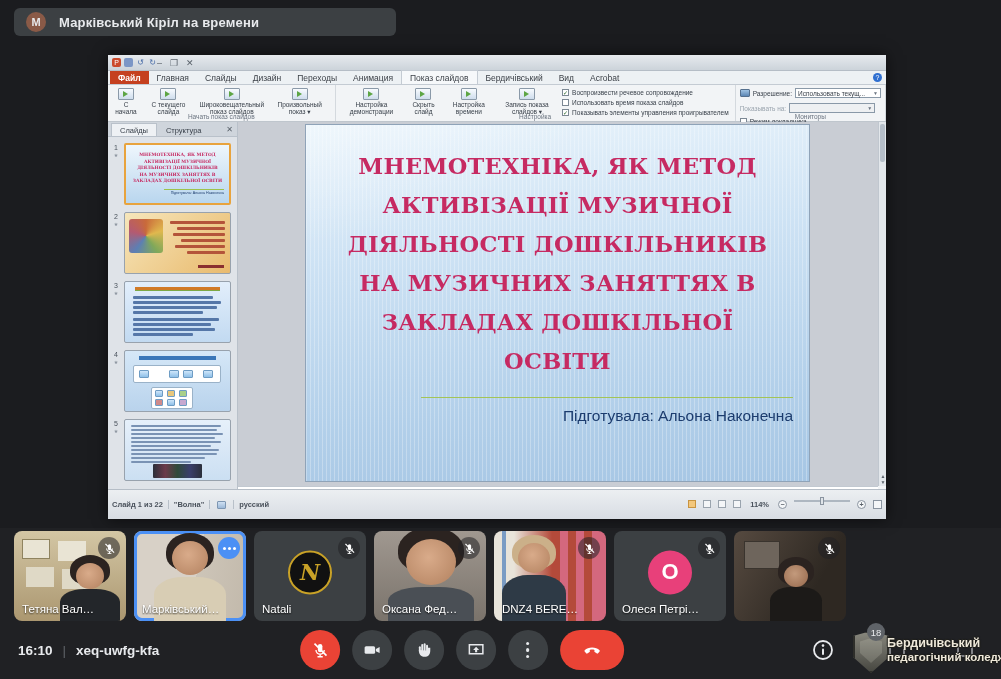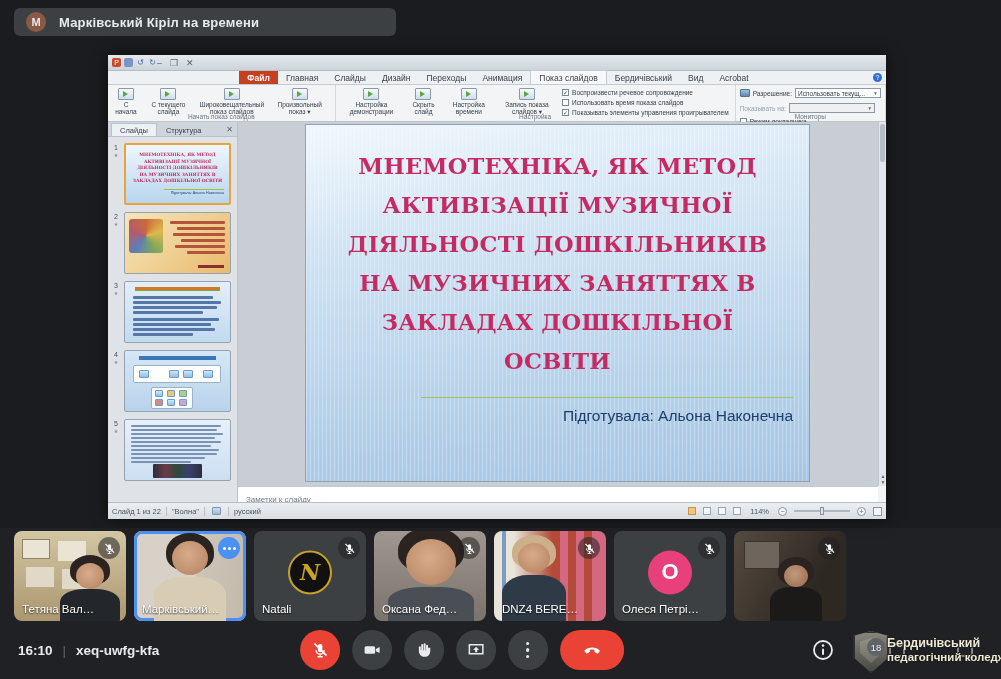--- a/index.html
+++ b/index.html
@@ -28,21 +28,21 @@
   .qat .qi { width:9px; height:9px; border-radius:2px; font-size:7px; line-height:9px;
     text-align:center; color:#fff; }
   .qi.ppt-logo { background:#cb4a2c; }
   .qi.save { background:#7b96c6; }
   .qi.undo,.qi.redo { background:transparent; color:#4b6ea8; font-size:8px; }
   .wtitle { flex:1; text-align:center; font-size:9px; color:#3a3f46; }
   .winbtns { display:flex; gap:8px; padding-right:8px; color:#5a626b; font-size:9px; }
   .winbtns span { line-height:10px; }
 
   .tabsrow { position:absolute; left:0; top:16px; right:0; height:14px; background:#edf1f4;
-    border-bottom:1px solid #c4cbd3; display:flex; align-items:flex-end; padding-left:2px;justify-content:center; }
+    border-bottom:1px solid #c4cbd3; display:flex; align-items:flex-end; padding-left:2px; }
   .rtab { font-size:8.5px; color:#3a3f46; padding:2px 8px 1px; white-space:nowrap; }
   .rtab.file { background:#c5401f; color:#fff; font-weight:bold; }
   .rtab.sel { background:#f6f8fa; border:1px solid #c4cbd3; border-bottom:none; }
   .help-q { position:absolute; right:4px; top:1px; width:9px; height:9px; background:#2f6fd0;
     color:#fff; border-radius:50%; font-size:7px; line-height:9px; text-align:center; }
 
   .ribbon { position:absolute; left:0; top:30px; right:0; height:37px; background:#f2f4f6;
     border-bottom:1px solid #bfc6cd; display:flex; }
   .rgroup { position:relative; height:100%; border-right:1px solid #d4d9de;
     padding:2px 4px 9px; display:flex; align-items:flex-start; gap:2px; }
@@ -134,27 +134,27 @@
   .stitle { position:absolute; left:24px; right:24px; top:22px; text-align:center;
     font-family:"DejaVu Serif", serif; font-weight:bold; font-size:22.5px; line-height:39px;
     color:#c62a62; letter-spacing:.3px; z-index:2; }
   .ssub { position:absolute; left:115px; right:16px; top:272px; border-top:1.5px solid #a4c455;
     padding-top:9px; text-align:right; font-size:15.5px; color:#1c3c6e; z-index:2; }
 
   
   .notes { position:absolute; left:130px; right:8px; bottom:15px; height:18px; background:#fff;
     border-top:1px solid #c2c9d1; display:flex; align-items:flex-end; padding-left:8px; }
   .notes-text { font-size:8px; color:#707a86; }
-  .statusbar { position:absolute; left:0; right:0; bottom:0; height:17px;
+  .statusbar { position:absolute; left:0; right:0; bottom:0; height:30px;
     background:linear-gradient(#eceff2,#d8dde3); border-top:1px solid #b5bdc6;
-    display:flex; align-items:center; font-size:7.5px; color:#4a525c; padding:0 4px; }
+    display:flex; align-items:center; font-size:7.5px; color:#4a525c; padding:0 4px;font-weight:bold; }
   .sdiv { width:1px; height:9px; background:#b8c0c9; margin:0 5px; }
   .spell { width:9px; height:8px; background:linear-gradient(#cfe0f2,#9bb8d8); border:1px solid #7d96b2;
     border-radius:1px; margin:0 2px; }
-  .sright { margin-left:auto; display:flex; align-items:center; gap:7px; }
+  .sright { margin-left:auto; display:flex; align-items:flex-start; gap:7px; }
   .viewbtn { width:8px; height:8px; border:1px solid #9aa4ae; background:#f4f6f8; }
   .viewbtn.on { background:#f3c77c; border-color:#c89440; }
   .zoomtxt { margin:0 2px; }
   .zbtn { width:9px; height:9px; border-radius:50%; border:1px solid #8a94a0; color:#5a626b;
     font-size:7px; line-height:7px; text-align:center; background:#f4f6f8; }
   .ztrack { width:56px; height:2px; background:#aeb7c1; position:relative; }
   .zthumb { position:absolute; left:26px; top:-3px; width:4px; height:8px; background:#dfe4e9;
     border:1px solid #8a94a0; }
   .fitbtn { width:9px; height:9px; border:1px solid #8a94a0; background:#f4f6f8; }
 
@@ -243,21 +243,21 @@
   .rightctl { position:absolute; right:0; bottom:0; width:200px; height:58px; }
   .infobtn { position:absolute; left:10px; top:50%; transform:translateY(-50%); width:24px;
     height:24px; color:#e8eaed; }
   .infobtn svg { width:24px; height:24px; fill:currentColor; }
   .shield { position:absolute; left:52px; top:10px; width:36px; height:42px;
     clip-path:polygon(50% 0,100% 12%,100% 62%,50% 100%,0 62%,0 12%);
     background:linear-gradient(#8a897f,#45453f); box-shadow:inset 0 0 0 2px #2e2e2a; z-index:2; }
   .shield::after { content:""; position:absolute; left:7px; top:7px; right:7px; bottom:10px;
     clip-path:polygon(50% 0,100% 14%,100% 60%,50% 100%,0 60%,0 14%);
     background:rgba(230,225,210,.18); }
-  .badge18 { position:absolute; left:66px; top:17px; width:18px; height:18px; border-radius:50%;
+  .badge18 { position:absolute; left:66px; top:2px; width:18px; height:18px; border-radius:50%;
     background:#5f6368; color:#e8eaed; font-size:9.5px; display:flex; align-items:center;
     justify-content:center; z-index:3; }
   .wmark { position:absolute; right:4px; top:16px; text-align:left; z-index:2; width:110px;
     line-height:1.1; }
   .wmark .w1,.wmark .w2 { font-size:12.5px; font-weight:bold; color:#efe9da;
     text-shadow:0 0 2px #000, 1px 1px 0 #2b2b25, -1px -1px 0 #2b2b25; white-space:nowrap; }
   .wmark .w2 { font-size:11.5px; }
   .ghost-ic { position:absolute; width:16px; height:14px; border:2px solid rgba(232,234,237,.5);
     border-radius:3px; z-index:1; }
 </style>

